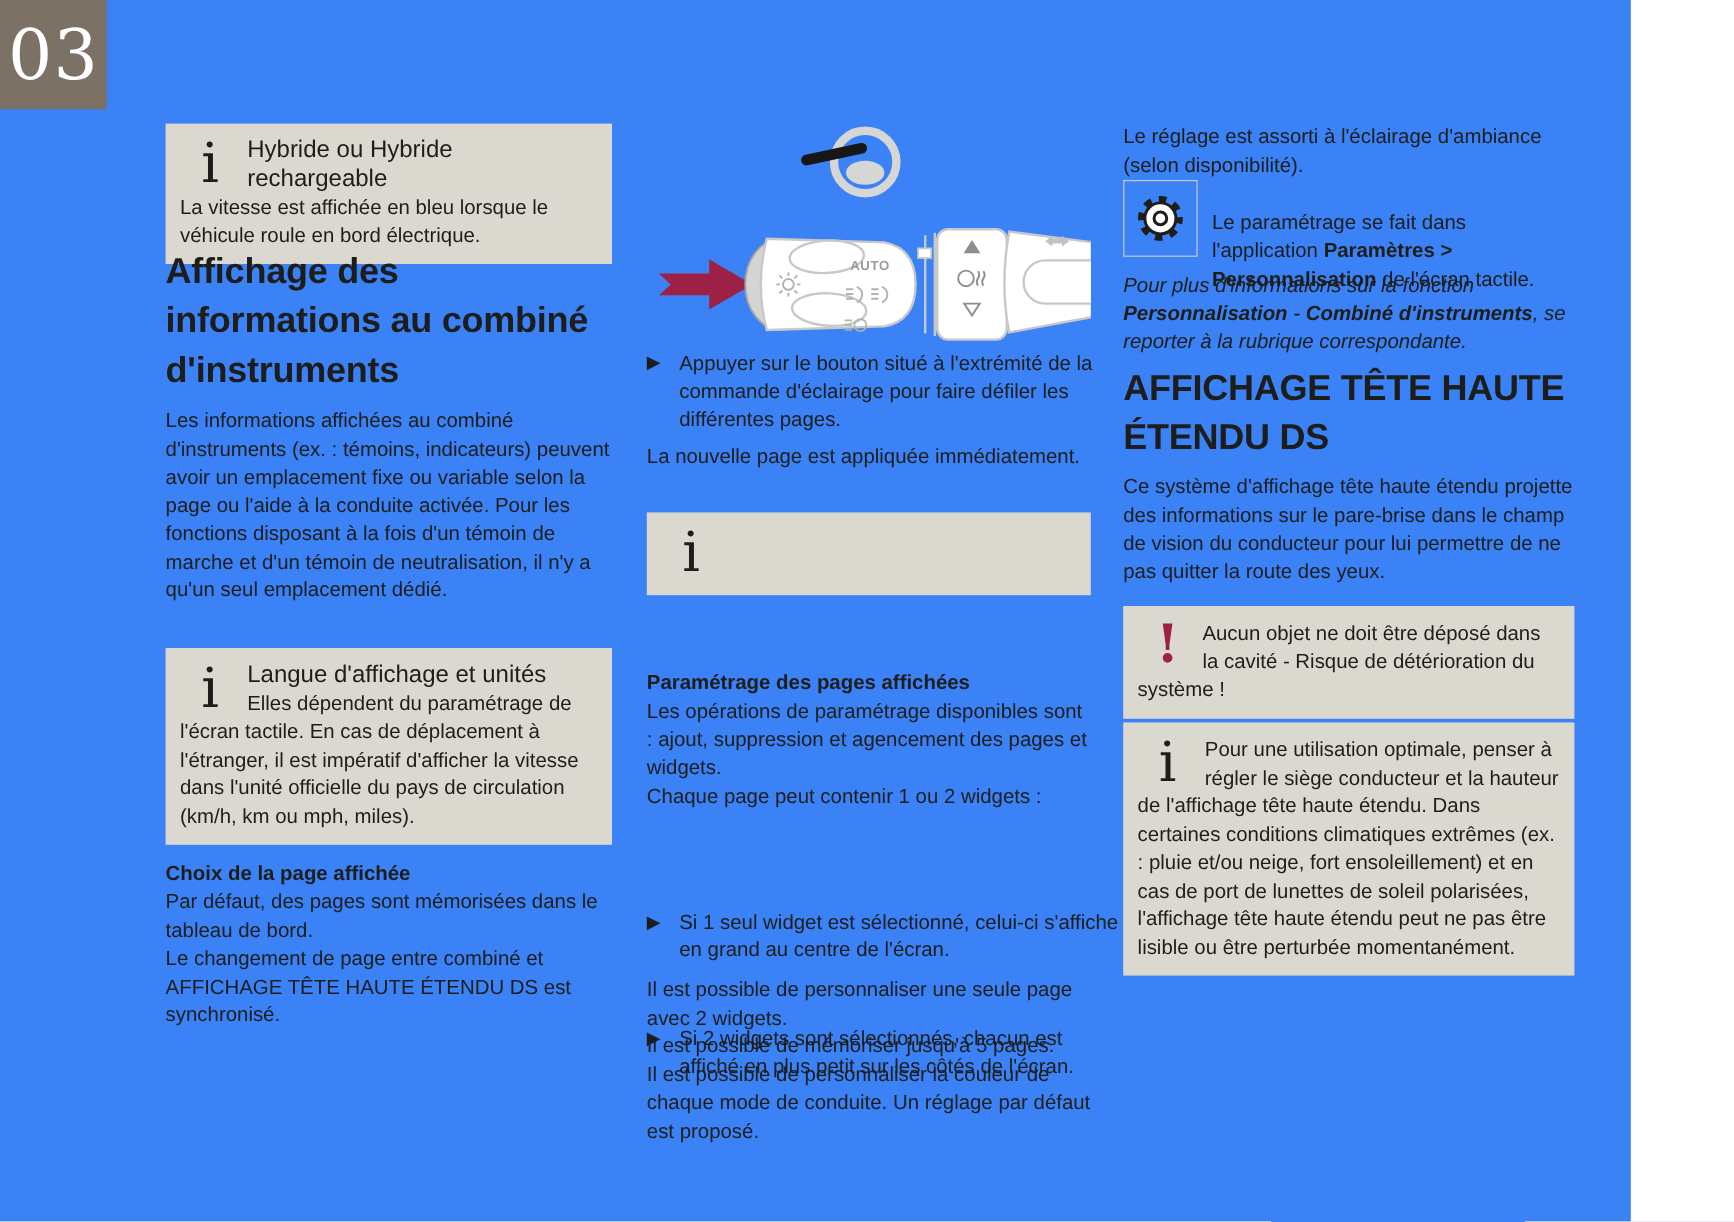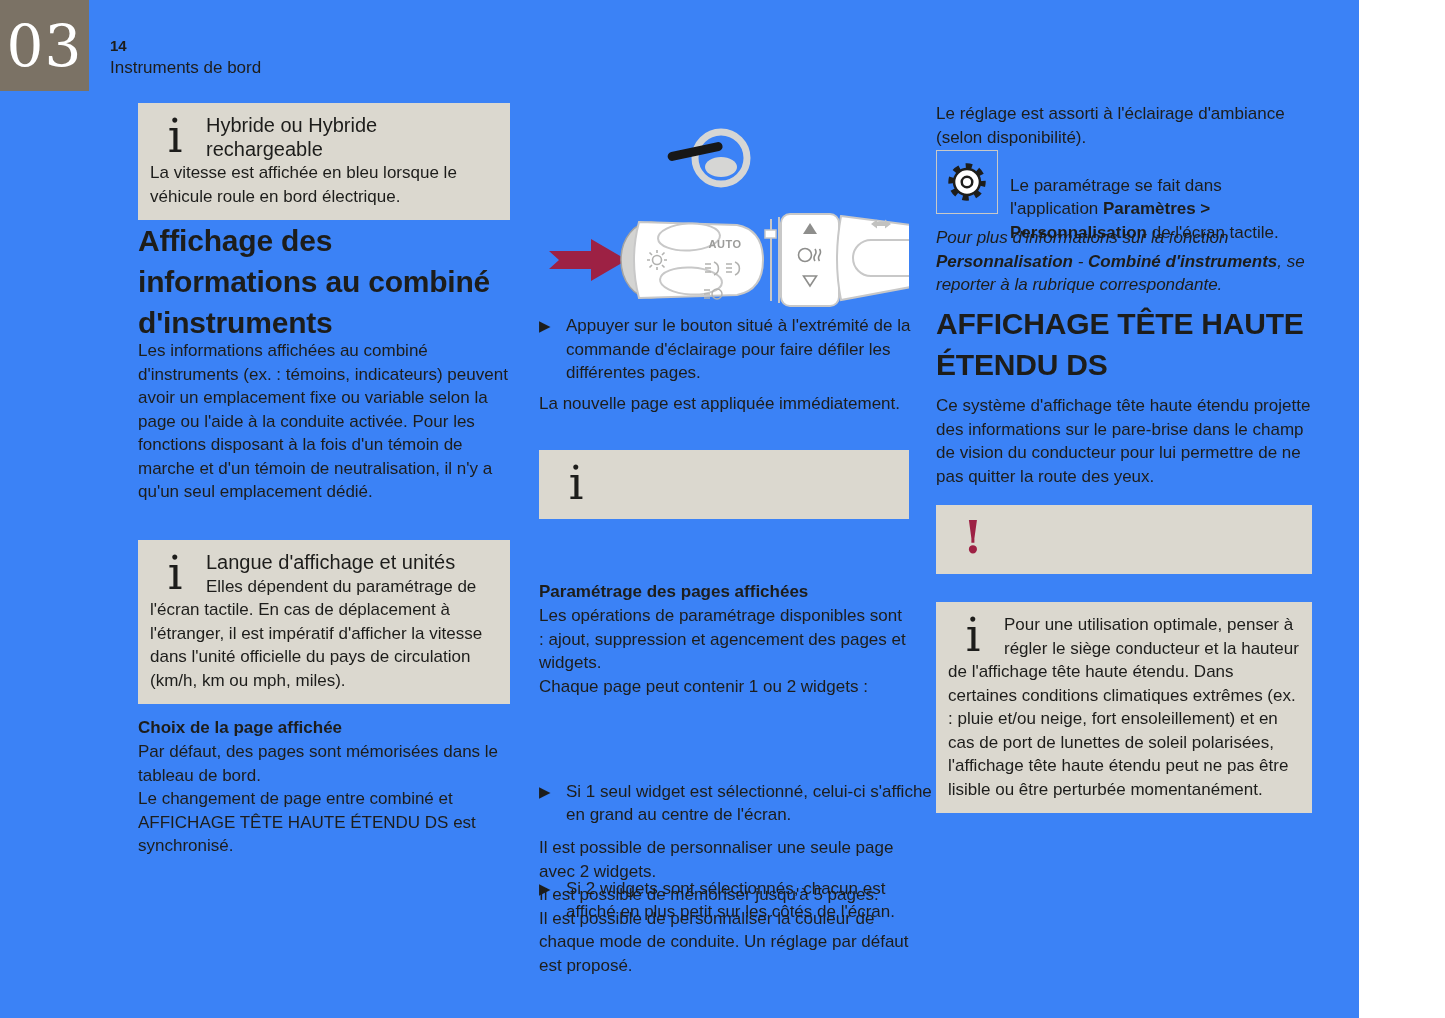--- a/index.html
+++ b/index.html
@@ -15,21 +15,21 @@
   .chapter-num{
     font-family:"DejaVu Serif","Liberation Serif",serif;
     font-size:58px;color:#ffffff;line-height:1;letter-spacing:1px;
   }
   .pagehead{position:absolute;left:110px;top:36px;}
   .pagehead .num{font-size:15px;font-weight:bold;line-height:20px;}
   .pagehead .sect{font-size:17px;line-height:24px;}
 
   .col{position:absolute;}
   .col1{left:138px;top:0;width:372px;}
-  .col2{left:539px;top:0;width:370px;margin-top:23px;}
+  .col2{left:539px;top:0;width:370px;}
   .col3{left:936px;top:0;width:376px;}
 
   .abs{position:absolute;}
 
   p,.para{font-size:17px;line-height:23.5px;margin:0;white-space:pre-line;}
   .h1{font-size:30px;line-height:41px;font-weight:bold;letter-spacing:-0.2px;margin:0;}
   .sub{font-size:17px;line-height:23.5px;font-weight:bold;margin:0;}
 
   .infobox{
     box-sizing:border-box;width:372px;padding:11px 12px 12px 12px;
@@ -68,34 +68,30 @@
 </style>
 </head>
 <body>
 
 <div class="page">
 
   <div class="chapter" style="background:#7b7265;">
     <span class="chapter-num">03</span>
   </div>
 
-  <div class="pagehead">
-    <div class="num">14</div>
-    <div class="sect">Instruments de bord</div>
-  </div>
 
   <div class="col col1">
 
     <div class="infobox abs" style="top:103px;left:0;background:#dbd8cf;">
       <span class="i-glyph">i</span>
       <div class="title">Hybride ou Hybride rechargeable</div>
       <div class="body">La vitesse est affichée en bleu lorsque le véhicule roule en bord électrique.</div>
     </div>
 
-    <h1 class="h1 abs" style="top:220px;left:0;width:372px;">Affichage des informations au combiné d'instruments</h1>
+    <h1 class="h1 abs" style="top:206px;left:0;width:372px;">Affichage des informations au combiné d'instruments</h1>
 
     <p class="abs" style="top:339px;left:0;width:372px;">Les informations affichées au combiné d'instruments (ex. : témoins, indicateurs) peuvent avoir un emplacement fixe ou variable selon la page ou l'aide à la conduite activée. Pour les fonctions disposant à la fois d'un témoin de marche et d'un témoin de neutralisation, il n'y a qu'un seul emplacement dédié.</p>
 
     <div class="infobox abs" style="top:540px;left:0;background:#dbd8cf;">
       <span class="i-glyph">i</span>
       <div class="title">Langue d'affichage et unités</div>
       <div class="body">Elles dépendent du paramétrage de l'écran tactile. En cas de déplacement à l'étranger, il est impératif d'afficher la vitesse dans l'unité officielle du pays de circulation (km/h, km ou mph, miles).</div>
     </div>
 
     <div class="sub abs" style="top:716px;left:0;width:372px;">Choix de la page affichée</div>
@@ -210,20 +206,21 @@
     <p class="abs" style="top:226px;left:0;width:376px;white-space:normal;font-style:italic;">
       <span>Pour plus d'informations sur la fonction </span><span class="b">Personnalisation</span><span> - </span><span class="b">Combiné d'instruments</span><span>, se reporter à la rubrique correspondante.</span>
     </p>
 
     <h1 class="h1 abs" style="top:303px;left:0;width:376px;">AFFICHAGE TÊTE HAUTE ÉTENDU DS</h1>
 
     <p class="abs" style="top:394px;left:0;width:376px;">Ce système d'affichage tête haute étendu projette des informations sur le pare-brise dans le champ de vision du conducteur pour lui permettre de ne pas quitter la route des yeux.</p>
 
     <div class="infobox abs" style="top:505px;left:0;background:#dbd8cf;">
       <span class="warn-glyph" style="color:#9d2144;">!</span>
+      <div class="body">Aucun objet ne doit être déposé dans la cavité - Risque de détérioration du système !</div>
     </div>
 
     <div class="infobox abs" style="top:602px;left:0;background:#dbd8cf;">
       <span class="i-glyph">i</span>
       <div class="body">Pour une utilisation optimale, penser à régler le siège conducteur et la hauteur de l'affichage tête haute étendu. Dans certaines conditions climatiques extrêmes (ex. : pluie et/ou neige, fort ensoleillement) et en cas de port de lunettes de soleil polarisées, l'affichage tête haute étendu peut ne pas être lisible ou être perturbée momentanément.</div>
     </div>
   </div>
 
 </div>
 

